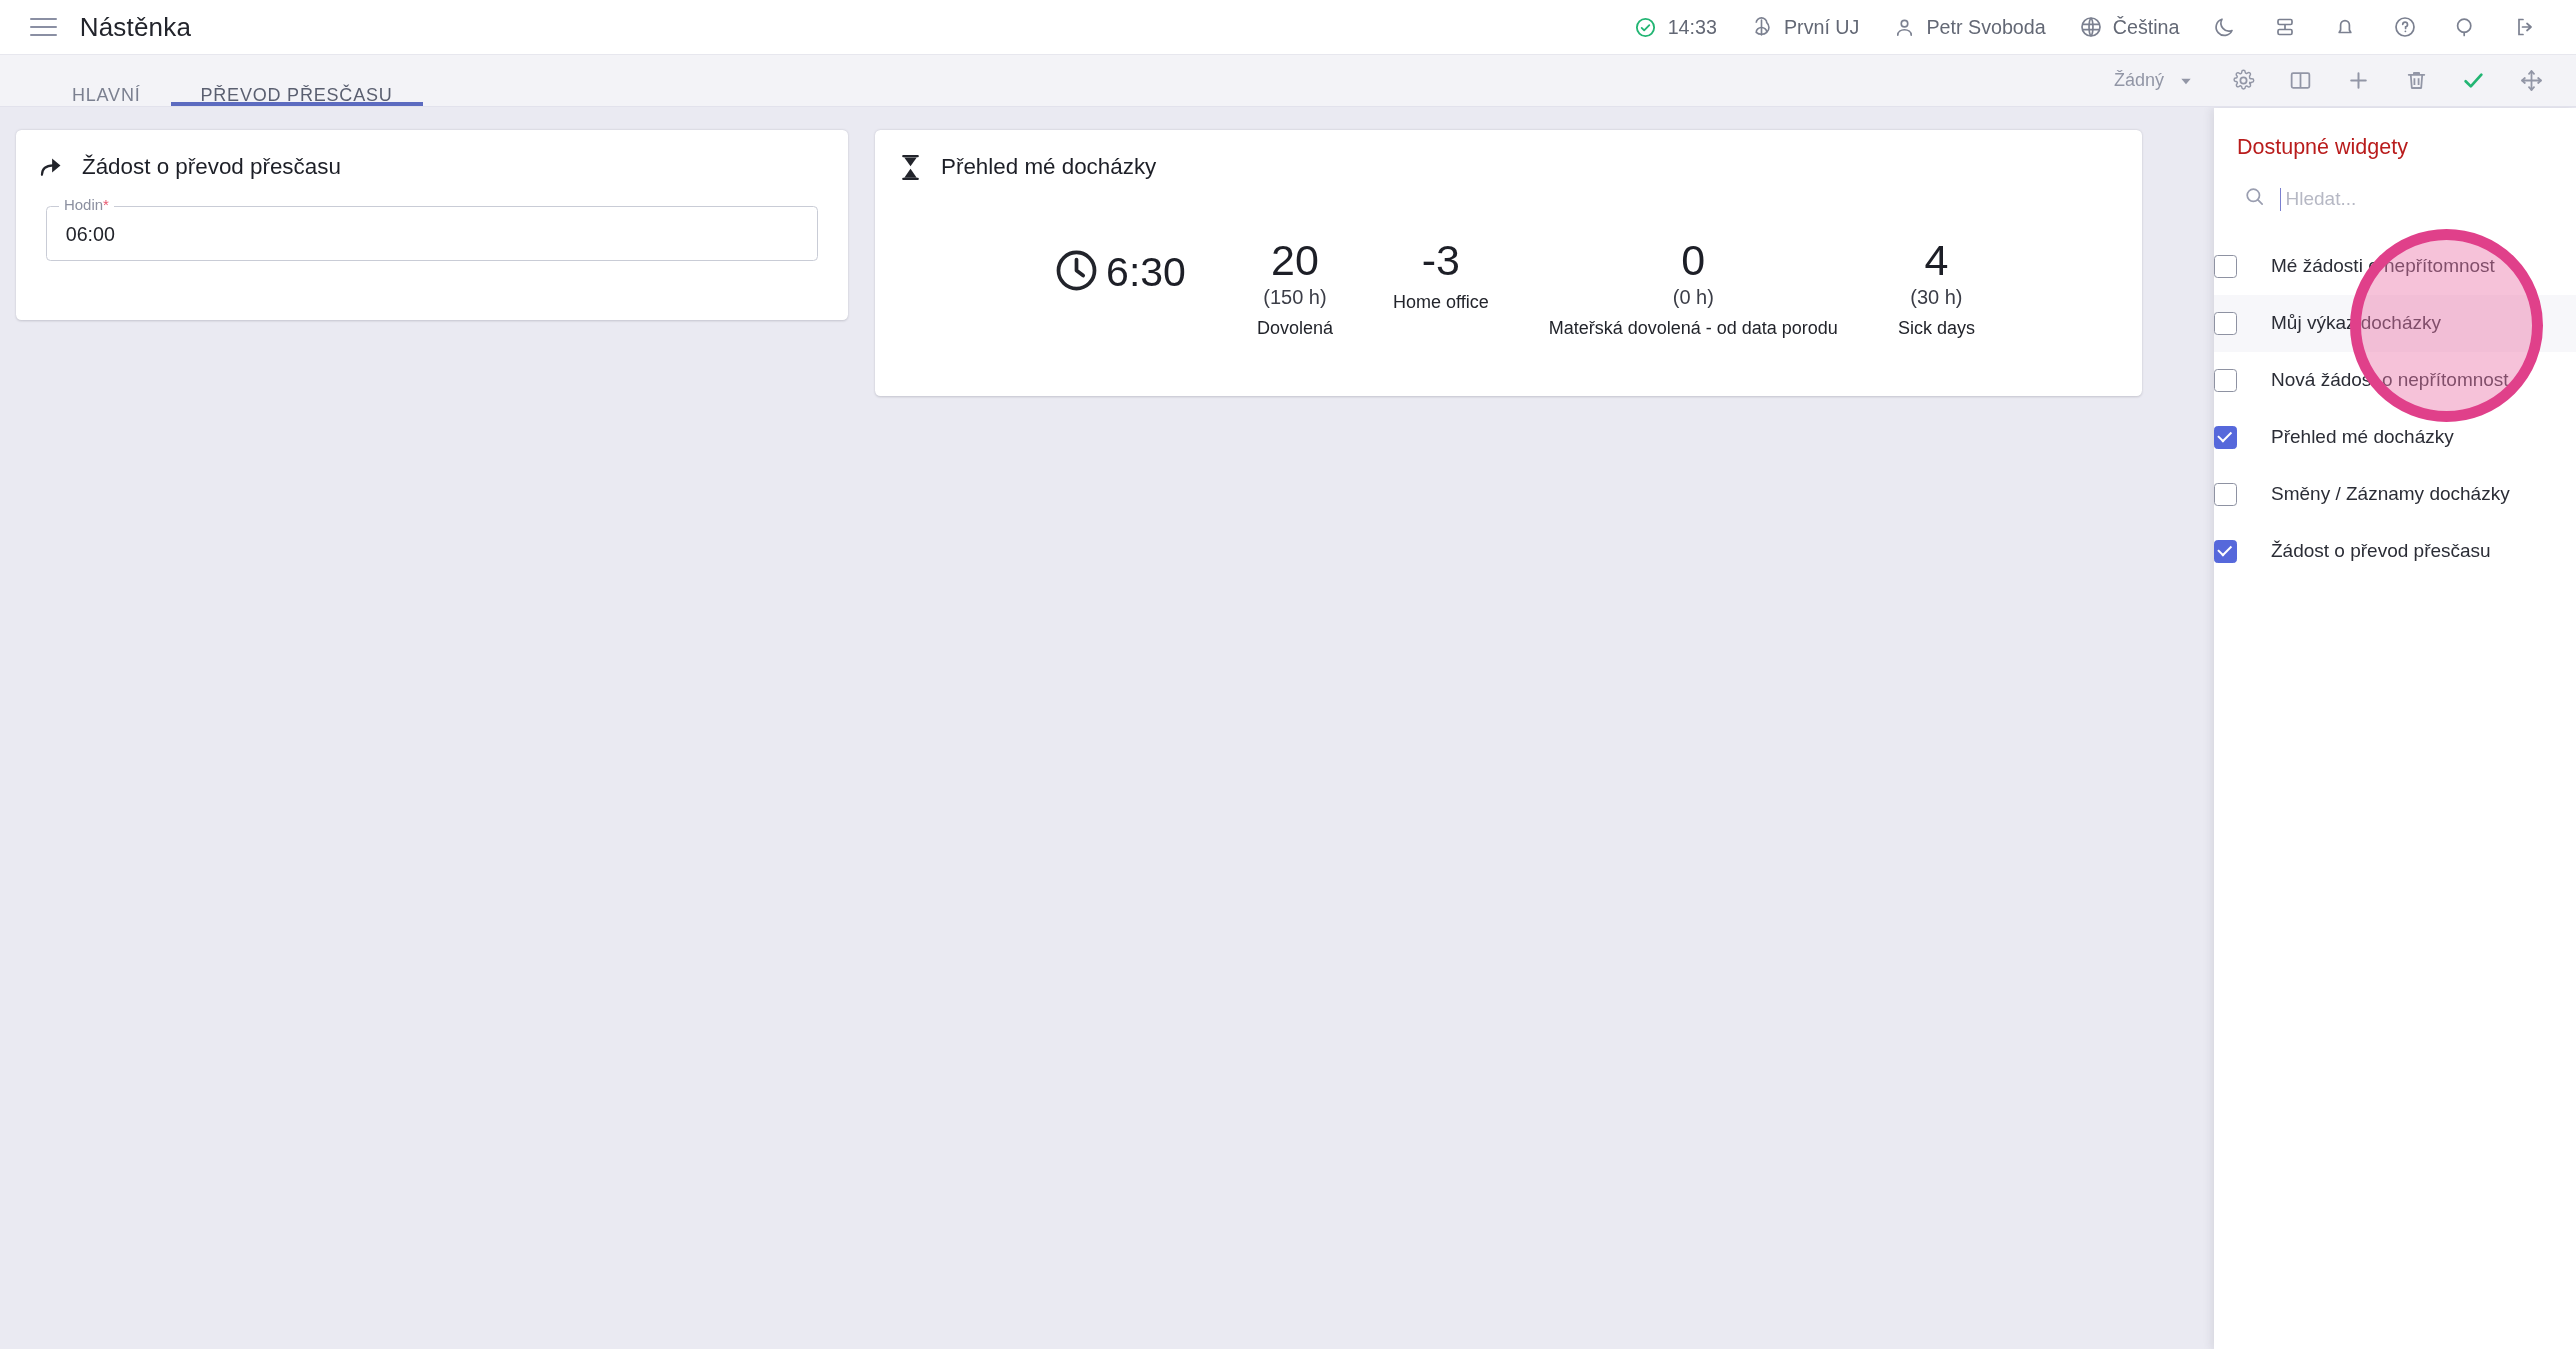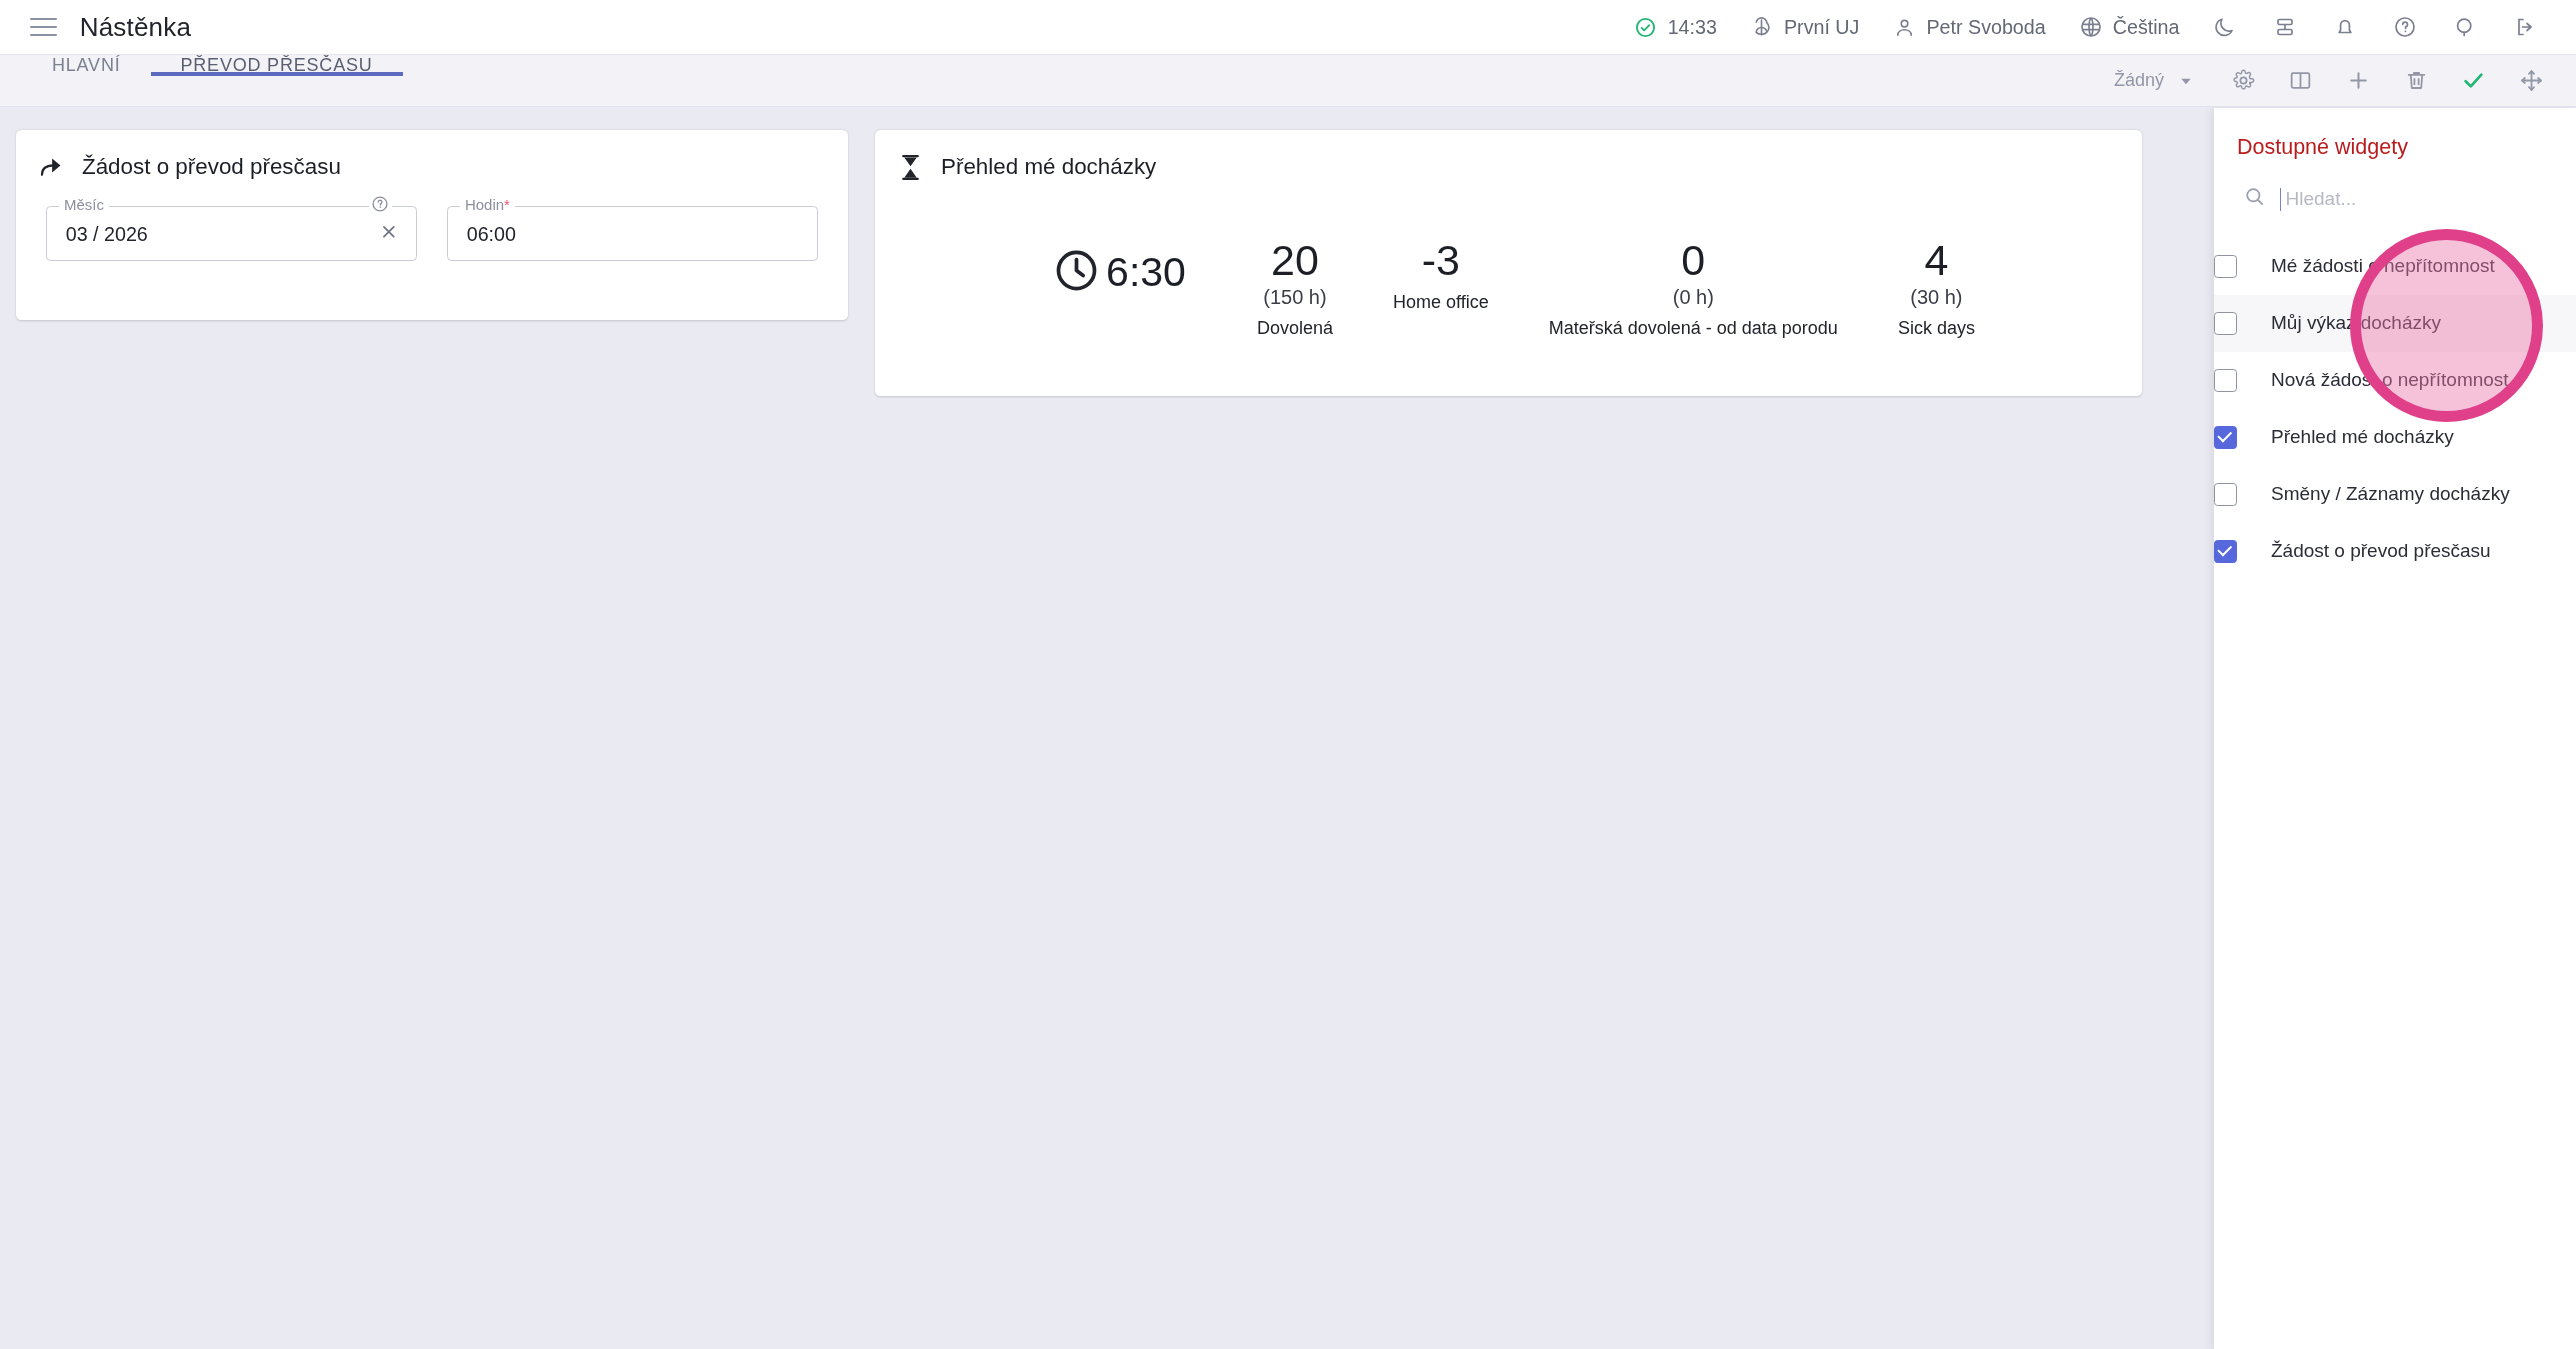--- a/index.html
+++ b/index.html
@@ -29,21 +29,21 @@
   .tb-icon { width:30px; height:30px; display:flex; align-items:center; justify-content:center; }
   .tb-icon svg { display:block; }
 
   
   .tabbar {
     height: 52px; background:#F3F3F7;
     display:flex; align-items:stretch;
     border-bottom:0.9px solid #e2e2ec;
     position:relative; z-index:4;
   }
-  .tabs { display:flex; align-items:flex-start; padding-left:22px; }
+  .tabs { display:flex; align-items:flex-end; padding-left:42px; }
   .tab {
     display:flex; align-items:center; justify-content:center;
     padding:0 30px; font-size:18px; letter-spacing:0.8px;
     color:#7b8090; cursor:pointer; position:relative;
     text-transform:uppercase;
   }
   .tab.active { color:#5a5f70; }
   .tab.active::after {
     content:""; position:absolute; left:0; right:0; bottom:0;
     height:3.6px; background:#5c6bc0;
@@ -344,37 +344,20 @@
         <span class="ch-icon">
           <svg width="27" height="27" viewBox="0 0 24 24" fill="none" stroke="#22242b" stroke-width="1.9">
             <path d="M3.5 18.5c0-5.2 3.6-8.2 10-8.4" stroke-linecap="round"></path>
             <path d="M13.5 6l5 4.2-5 4.2V6z" fill="#22242b"></path>
           </svg>
         </span>
         <span class="card-title">Žádost o převod přesčasu</span>
       </div>
 
       <div class="form-row">
-        <div class="field">
-          <div class="field-box"></div>
-          <div class="field-legend">Měsíc</div>
-          <div class="field-help">
-            <svg width="18" height="18" viewBox="0 0 24 24" fill="none" stroke="#8c90a0" stroke-width="1.8">
-              <circle cx="12" cy="12" r="9.2"></circle>
-              <path d="M9.6 9.3a2.5 2.5 0 1 1 3 2.6v1.4" stroke-linecap="round"></path>
-              <circle cx="12.5" cy="16.4" r="1" fill="#8c90a0" stroke="none"></circle>
-            </svg>
-          </div>
-          <div class="field-value">03 / 2026</div>
-          <div class="field-clear">
-            <svg width="19.7" height="19.7" viewBox="0 0 24 24" fill="none" stroke="#6e7386" stroke-width="2.1">
-              <path d="M6 6l12 12M18 6L6 18" stroke-linecap="round"></path>
-            </svg>
-          </div>
-        </div>
 
         <div class="field">
           <div class="field-box"></div>
           <div class="field-legend">
             <span>Hodin</span><span class="req-star">*</span>
           </div>
           <div class="field-value">06:00</div>
         </div>
       </div>
 

